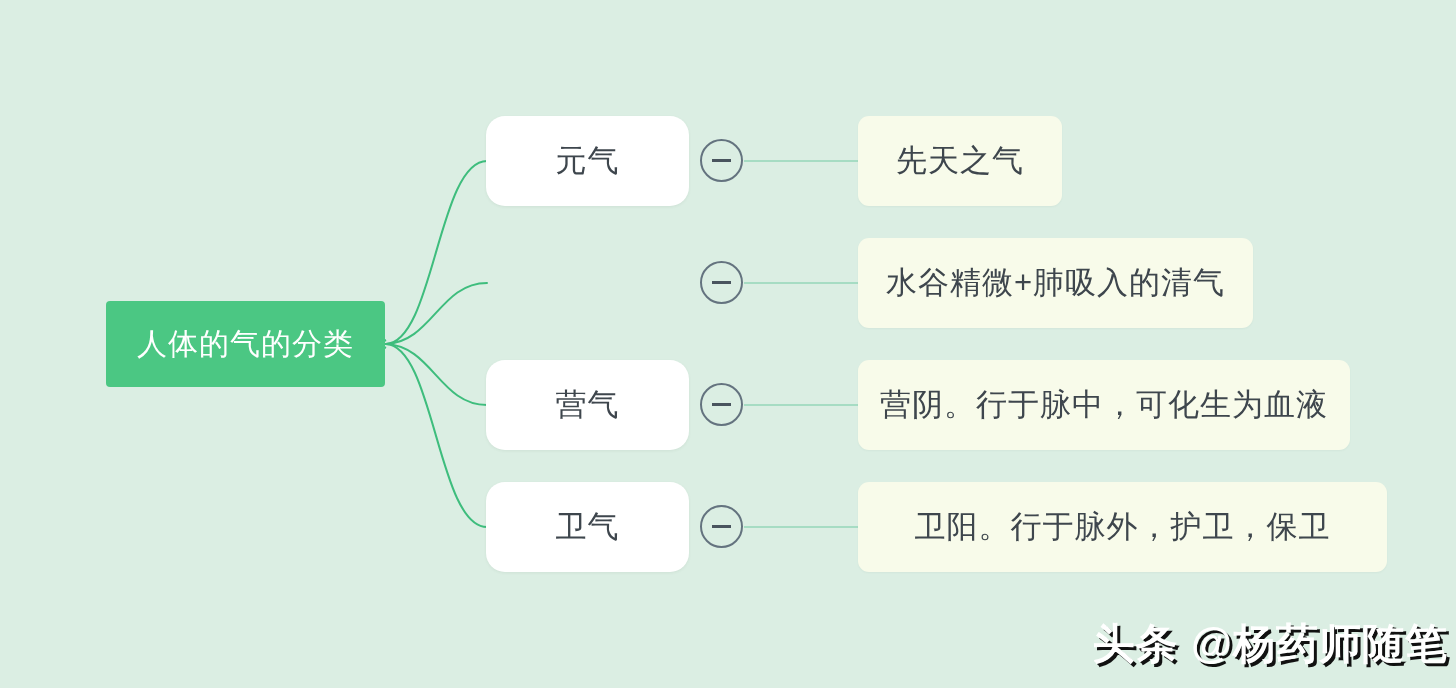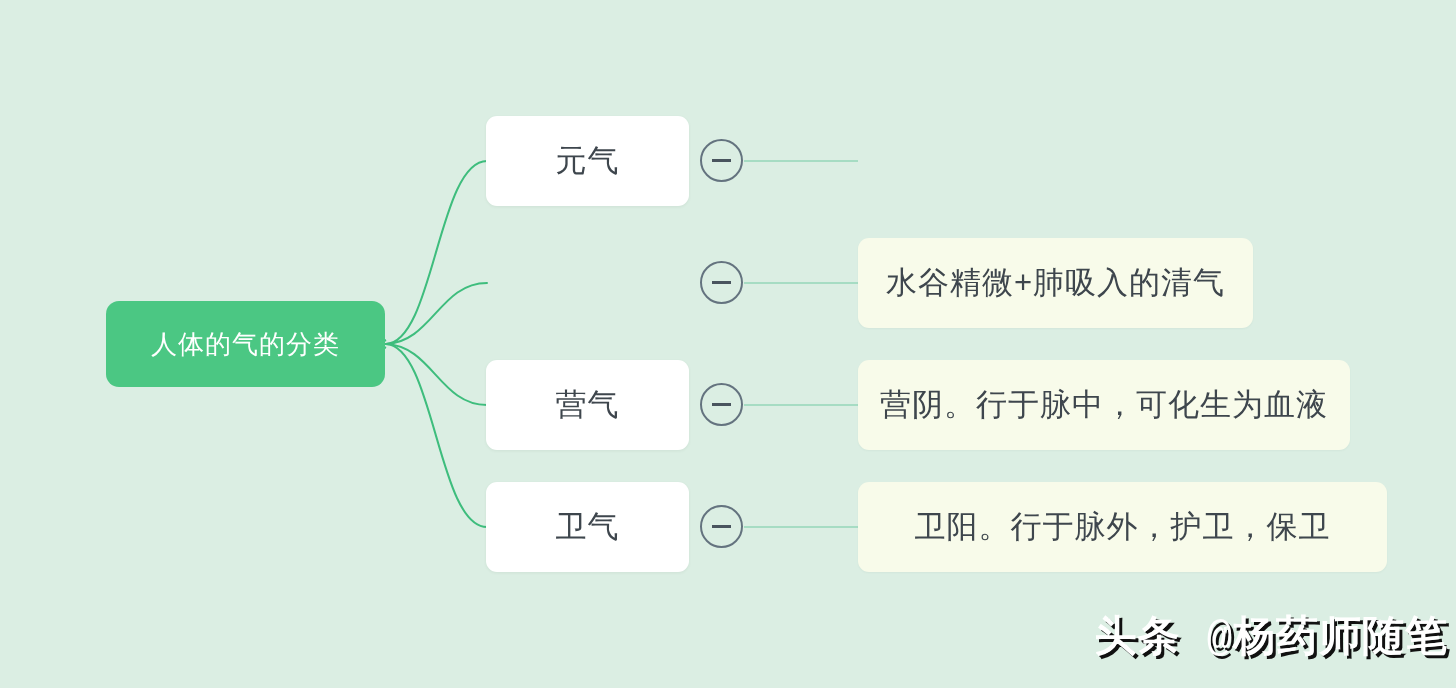--- a/index.html
+++ b/index.html
@@ -30,28 +30,29 @@
     color: #3e464d;
     letter-spacing: 1px;
     white-space: nowrap;
     box-sizing: border-box;
   }
   .root-node {
     left: 106px; top: 301px;
     width: 279px; height: 86px;
     background: #4bc783;
     color: #ffffff;
-    border-radius: 13px;
-    font-size: 26px;
+    border-radius: 4px;
+    font-size: 30px;
   }
   .branch-node {
     left: 486px;
     width: 203px; height: 90px;
     background: #ffffff;
     box-shadow: 0 1px 3px rgba(60,90,70,0.08);
+    border-radius: 19px;
   }
   .leaf-node {
     left: 858px;
     height: 90px;
     background: #f8fbea;
     box-shadow: 0 1px 2px rgba(60,90,70,0.05);
   }
   .collapse-btn {
     position: absolute;
     left: 700px;
@@ -91,28 +92,27 @@
   .r3.hline { top: 404px; }
   .r4.hline { top: 526px; }
   
   .r1.leaf-node { width: 204px; }
   .r2.leaf-node { width: 395px; }
   .r3.leaf-node { width: 492px; font-family: Liberation Mono, monospace; }
   .r4.leaf-node { width: 529px; }
   .watermark {
     position: absolute;
     right: 8px;
-    bottom: 24px;
+    bottom: 16px;
     font-size: 42px;
     font-weight: 700;
     color: #ffffff;
     letter-spacing: 1px;
     white-space: nowrap;
     text-shadow: 3px 3px 0 #111111;
-    font-family: Liberation Mono, monospace;
   }
 </style>
 </head>
 <body>
 
 <div class="canvas">
 
   <svg class="edges" viewBox="0 0 1456 688" xmlns="http://www.w3.org/2000/svg">
     <g fill="none" stroke="#3ebd7d" stroke-width="2" stroke-linecap="round">
       <path d="M386 344 C434 342 438 161 487 161"></path>
@@ -127,20 +127,21 @@
   <div class="hline r2"></div>
   <div class="hline r3"></div>
   <div class="hline r4"></div>
 
   <div class="node root-node">人体的气的分类</div>
 
   <div class="node branch-node r1">元气</div>
   <div class="collapse-btn r1">
     <span class="minus-glyph"></span>
   </div>
+  <div class="node leaf-node r1">先天之气</div>
 
   <div class="collapse-btn r2">
     <span class="minus-glyph"></span>
   </div>
   <div class="node leaf-node r2">水谷精微+肺吸入的清气</div>
 
   <div class="node branch-node r3">营气</div>
   <div class="collapse-btn r3">
     <span class="minus-glyph"></span>
   </div>

